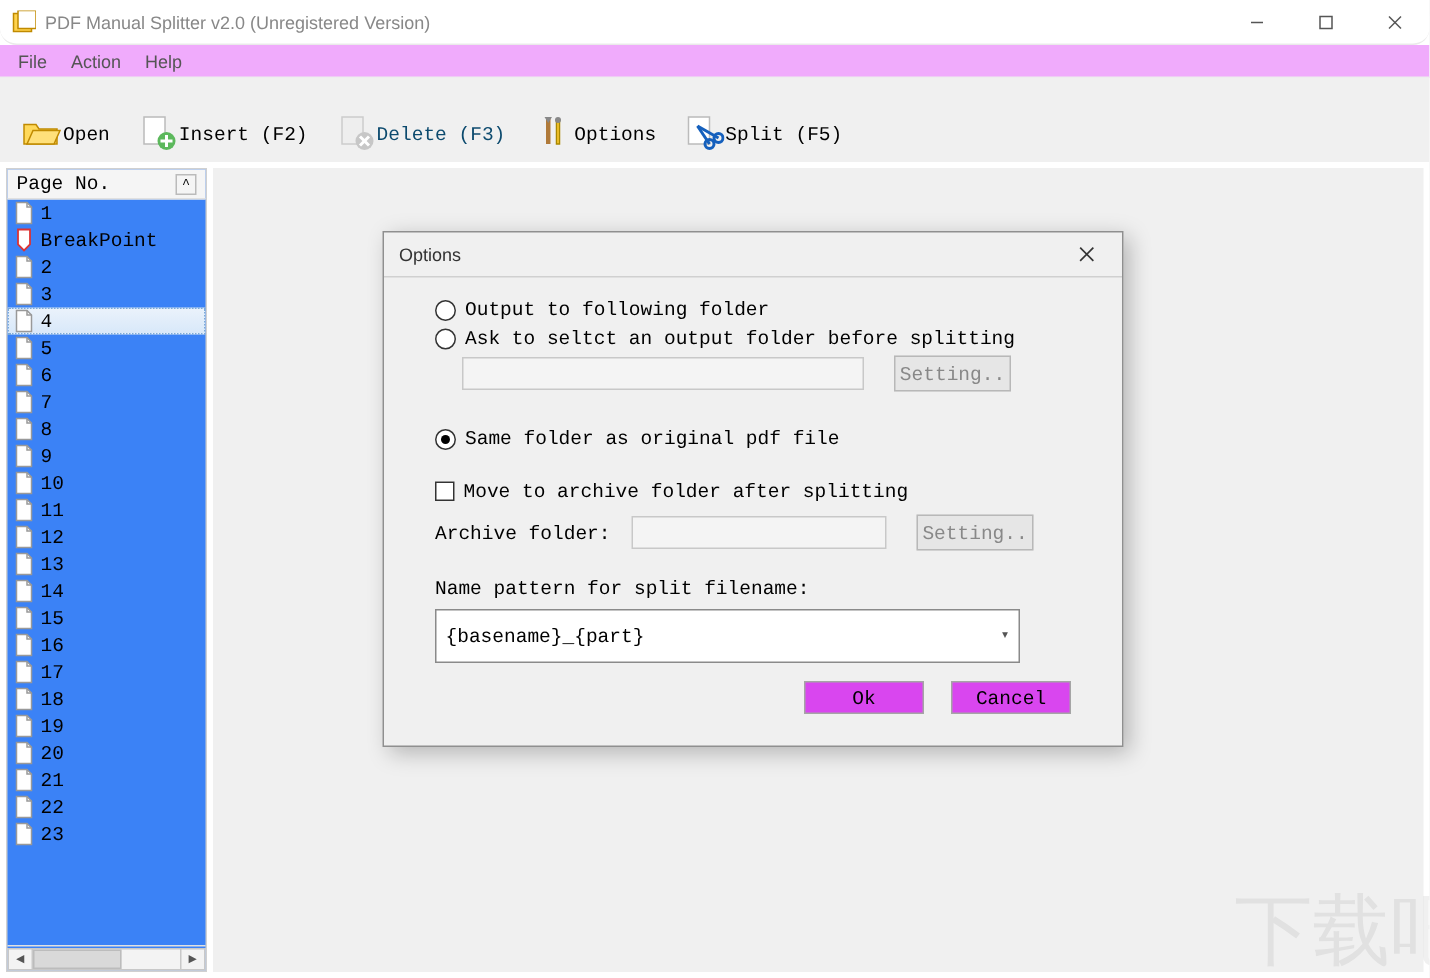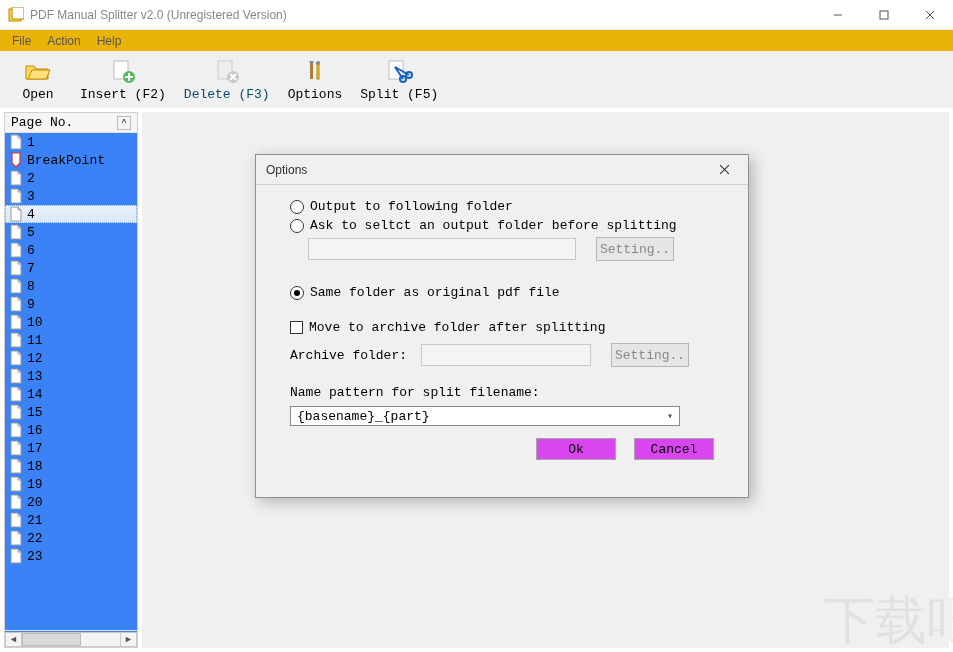--- a/index.html
+++ b/index.html
@@ -16,59 +16,60 @@
   .mono { font-family: "Courier New", monospace; font-size: 13px; }
 
   
   .titlebar {
     height: 30px;
     background: #fff;
     border-bottom: 1px solid #eaeaea;
     display: flex;
     align-items: center;
     padding-left: 8px;
+    border-radius: 11px;
   }
   .title-icon {
     width: 16px; height: 16px; margin-right: 6px;
     display: inline-flex; align-items: center; justify-content: center;
   }
   .title-text { color: #888; font-size: 12px; }
   .win-controls { margin-left: auto; display: flex; }
   .win-btn {
     width: 46px; height: 30px;
     display: flex; align-items: center; justify-content: center;
     color: #555;
   }
   .win-btn svg { width: 10px; height: 10px; }
 
   
   .menubar {
     height: 22px;
     display: flex;
     align-items: center;
     padding: 0 4px;
-    background: #eab308;
+    background: #f0abfc;
     border-bottom: 1px solid #eee;
     color: #555;
     font-size: 12px;
   }
   .menu-item { padding: 2px 8px; }
 
   
   .toolbar {
     height: 56px;
     background: #f0f0f0;
     display: flex;
     align-items: flex-end;
     padding: 2px 8px 4px 8px;
     gap: 6px;
   }
   .tool-btn {
     display: flex;
-    flex-direction: column;
+    flex-direction: row;
     align-items: center;
     padding: 2px 6px;
     min-width: 60px;
   }
   .tool-btn.disabled { color: #0c4a6e; }
   .tool-icon { width: 28px; height: 28px; display:flex; align-items:center; justify-content:center; }
   .tool-label { margin-top: 2px; font-family:"Courier New",monospace; font-size:13px; }
 
   
   .main { display:flex; height: calc(652px - 30px - 22px - 56px); }
@@ -130,21 +131,21 @@
   .radio.on::after { content:""; width:6px; height:6px; border-radius:50%; background:#000; }
   .chk { width:13px; height:13px; border:1px solid #333; background:#fff; display:inline-block; }
   .tfield { height:22px; border:1px solid #c8c8c8; background:#f4f4f4; }
   .tfield.w1 { width:268px; margin-left:18px; }
   .tfield.w2 { width:170px; margin-left:8px; }
   .btng { width:78px; height:24px; border:1px solid #b8b8b8; background:#e6e6e6; color:#888; display:inline-flex; align-items:center; justify-content:center; font-family:"Courier New",monospace; font-size:13px; }
   .btn { height:22px; border:1px solid #a5a5a5; background:#d946ef; display:inline-flex; align-items:center; justify-content:center; font-family:"Courier New",monospace; font-size:13px; }
   .btn.ok { width:80px; }
   .btn.cancel { width:80px; }
   .combo {
-    width:390px; height:20px; border:1px solid #8a8a8a; background:#fff;
+    width:390px; height:36px; border:1px solid #8a8a8a; background:#fff;
     display:flex; align-items:center; padding:0 6px; justify-content:space-between;
     font-family:"Courier New",monospace; font-size:13px;
   }
   .combo .caret { font-size:10px; color:#555; }
   .dlg-actions { display:flex; gap:18px; justify-content:flex-end; margin-top:12px; padding-right:6px; }
 
   
   .wm { position:absolute; right:0; bottom:0; width:130px; height:80px; opacity:.06; pointer-events:none; }
 </style>
 </head>

